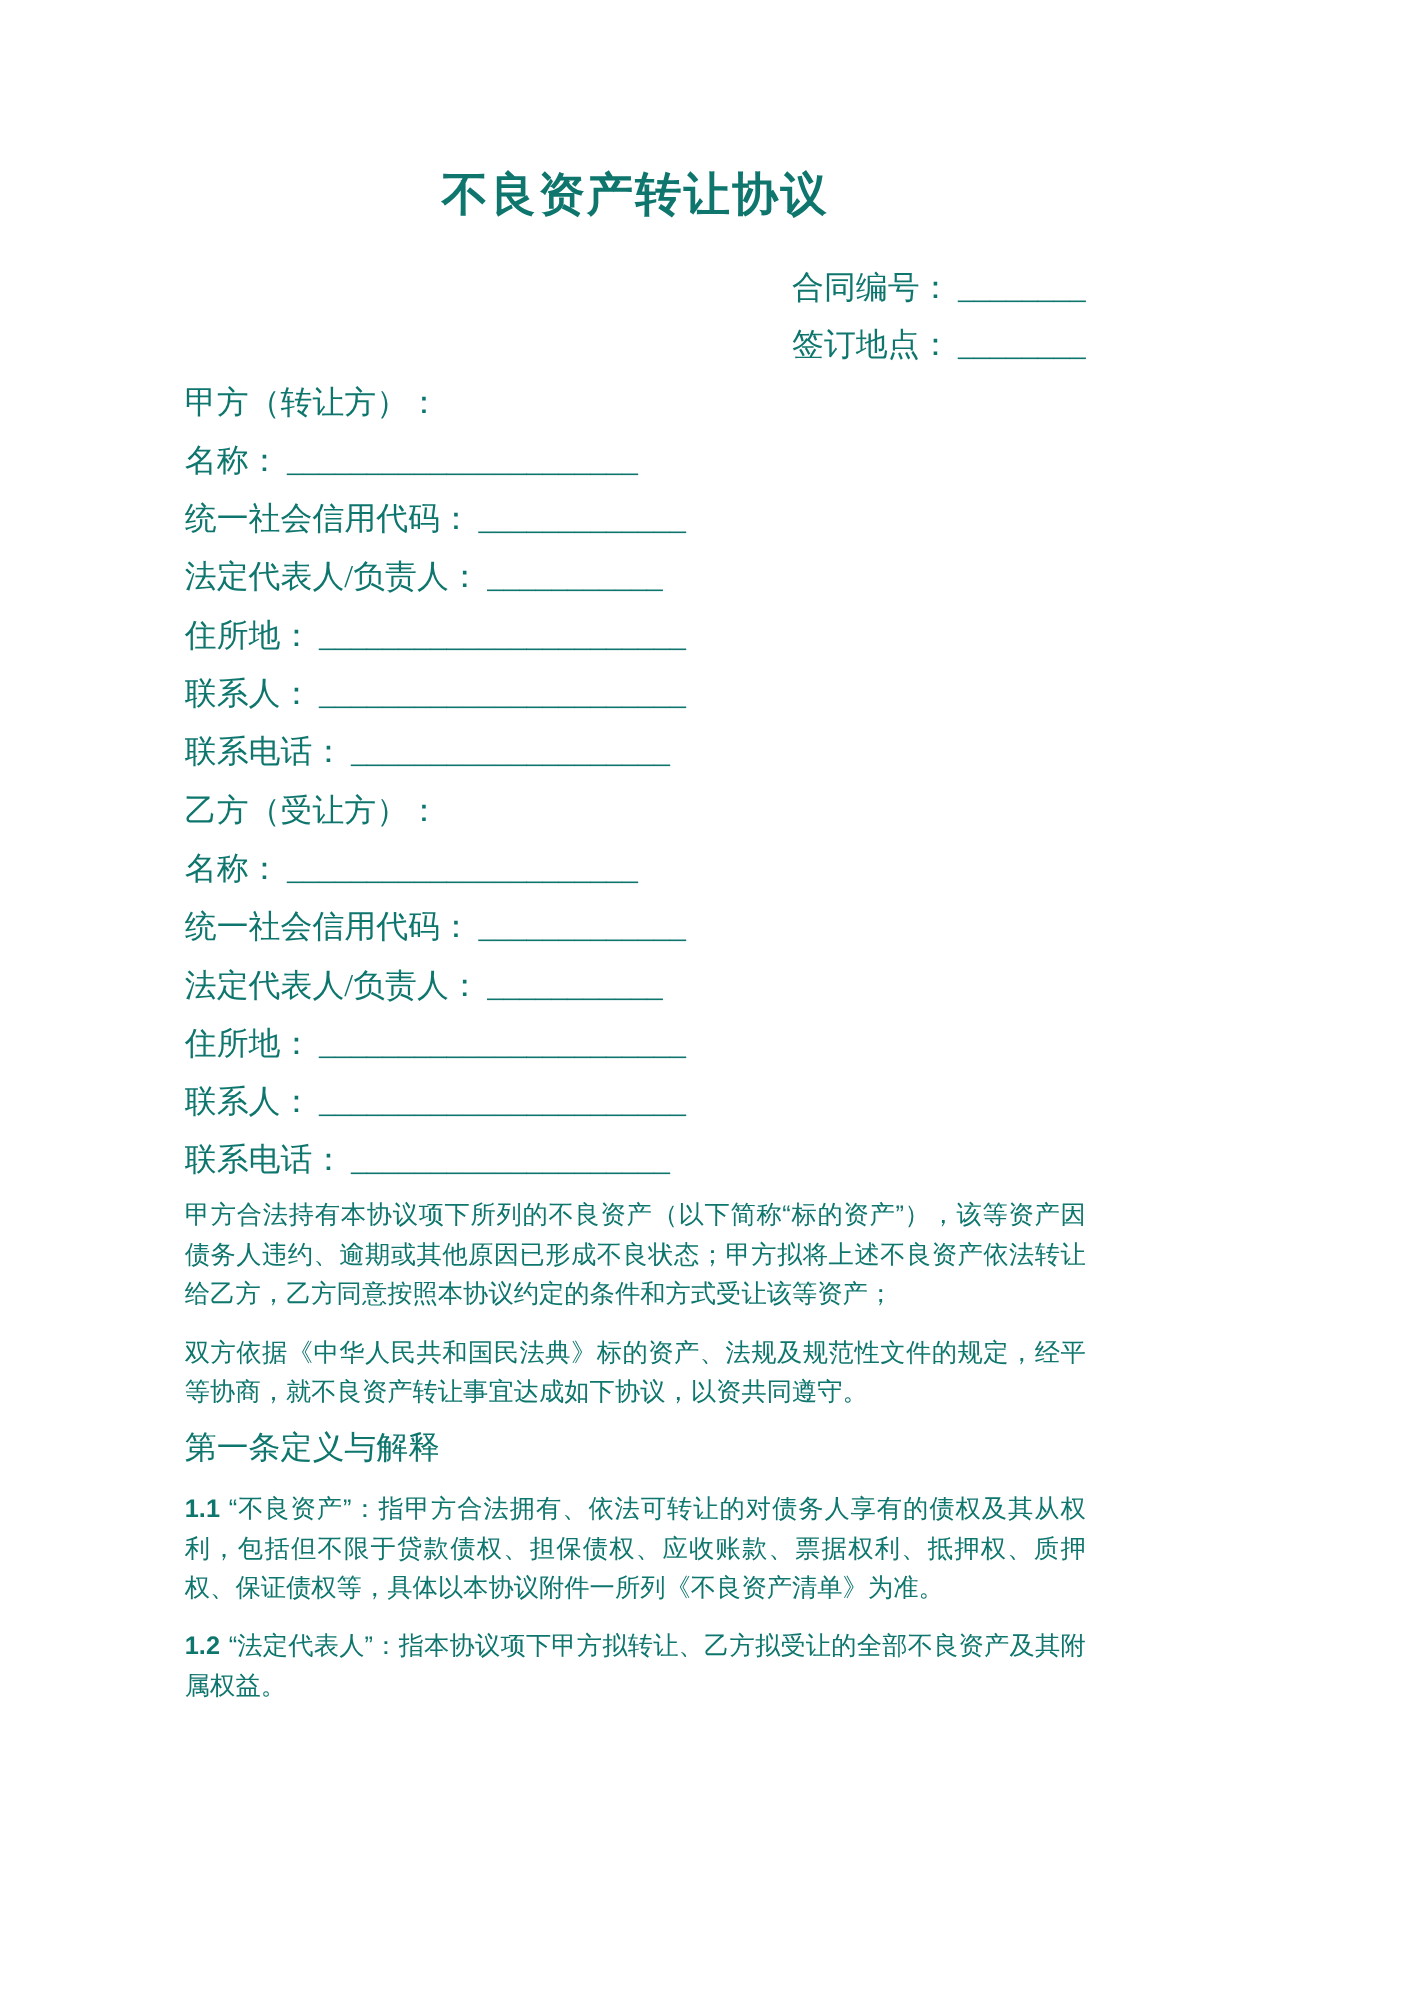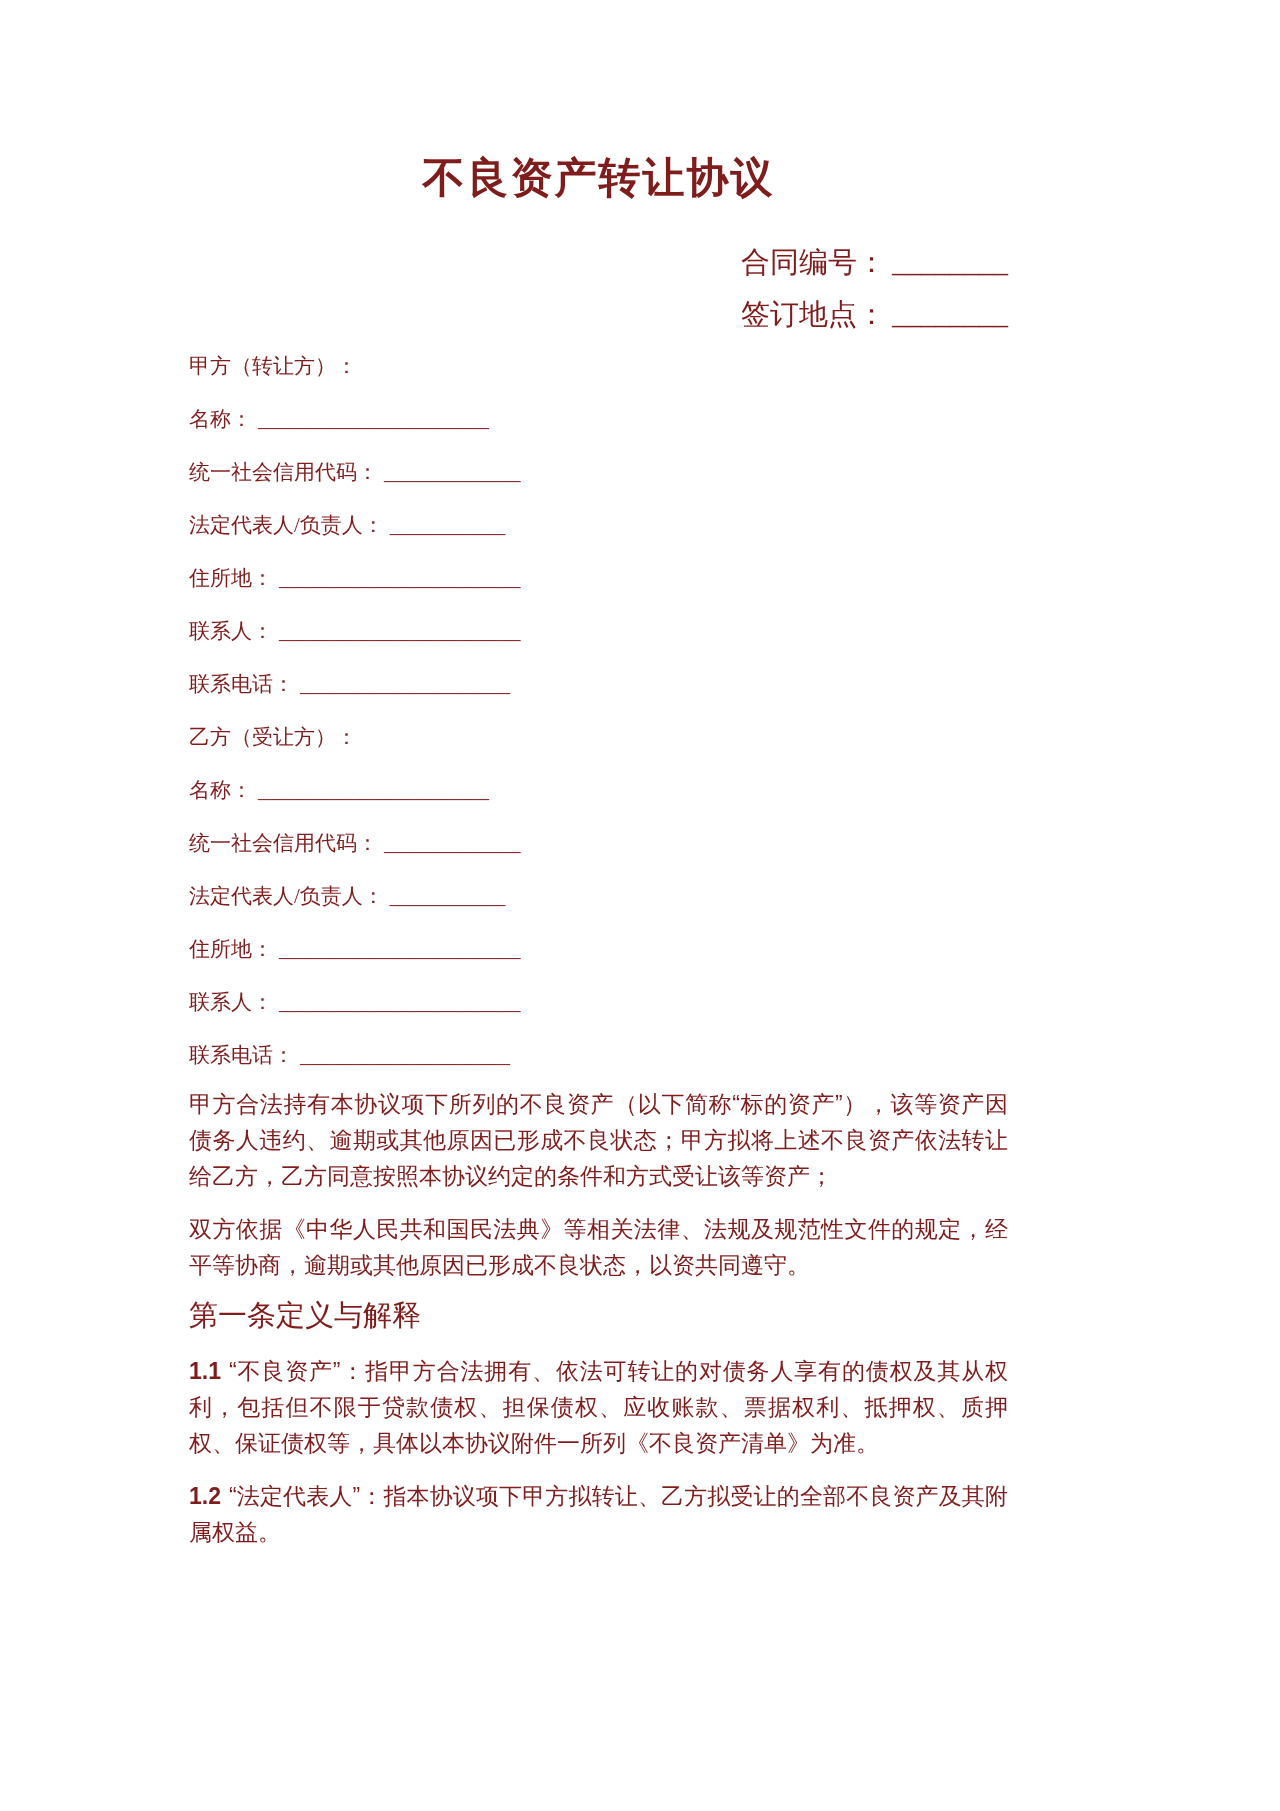--- a/index.html
+++ b/index.html
@@ -5,45 +5,44 @@
   html, body {
     margin: 0;
     padding: 0;
     background: #ffffff;
   }
   .page {
     position: relative;
     width: 1180px;
     height: 1811px;
     background: #ffffff;
-    color: #7f1d1d;
+    color: #0f766e;
     overflow: hidden;
     font-family: "Liberation Serif", serif;
-    padding-left: 21px;
   }
   .content {
     padding: 150px 193px 0 168px; 
   }
   .title {
     margin: 0 0 30px 0;
     font-family: "Liberation Serif", serif;
     font-size: 42px;
     line-height: 56px;
     font-weight: bold;
     text-align: center;
     letter-spacing: 2px;
   }
   .meta {
     text-align: right;
     font-size: 29px;
     line-height: 52px;
   }
   .meta-line { white-space: nowrap; }
   .fields {
-    font-size: 21px;
+    font-size: 29px;
     line-height: 53px;
   }
   .fline { white-space: nowrap; }
   .blank {
     margin-left: 6px;
     letter-spacing: 0;
     font-family: "Liberation Serif", serif;
     text-align: center;
   }
   .para {
@@ -94,21 +93,21 @@
       <div class="fline"><span>名称：</span><span class="blank">______________________</span></div>
       <div class="fline"><span>统一社会信用代码：</span><span class="blank">_____________</span></div>
       <div class="fline"><span>法定代表人/负责人：</span><span class="blank">___________</span></div>
       <div class="fline"><span>住所地：</span><span class="blank">_______________________</span></div>
       <div class="fline"><span>联系人：</span><span class="blank">_______________________</span></div>
       <div class="fline"><span>联系电话：</span><span class="blank">____________________</span></div>
 
     </div>
 
     <p class="para">甲方合法持有本协议项下所列的不良资产（以下简称“标的资产”），该等资产因债务人违约、逾期或其他原因已形成不良状态；甲方拟将上述不良资产依法转让给乙方，乙方同意按照本协议约定的条件和方式受让该等资产；</p>
-    <p class="para">双方依据《中华人民共和国民法典》等相关法律、法规及规范性文件的规定，经平等协商，逾期或其他原因已形成不良状态，以资共同遵守。</p>
+    <p class="para">双方依据《中华人民共和国民法典》标的资产、法规及规范性文件的规定，经平等协商，就不良资产转让事宜达成如下协议，以资共同遵守。</p>
 
     <p class="section-heading">第一条定义与解释</p>
 
     <p class="para"><b class="clause-num">1.1</b><span>“不良资产”：指甲方合法拥有、依法可转让的对债务人享有的债权及其从权利，包括但不限于贷款债权、担保债权、应收账款、票据权利、抵押权、质押权、保证债权等，具体以本协议附件一所列《不良资产清单》为准。</span></p>
     <p class="para"><b class="clause-num">1.2</b><span>“法定代表人”：指本协议项下甲方拟转让、乙方拟受让的全部不良资产及其附属权益。</span></p>
 
   </div>
 </div>
 
 </body></html>

